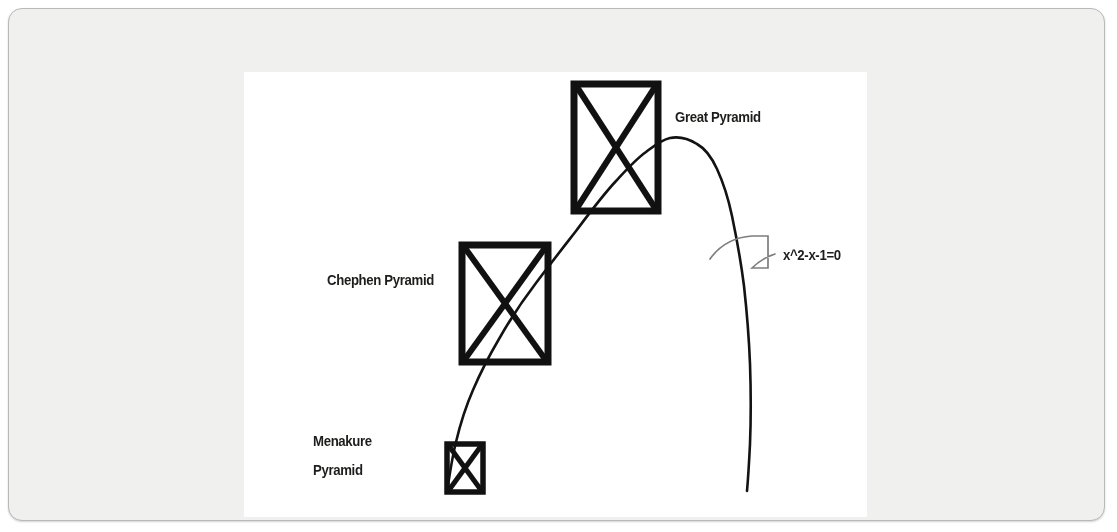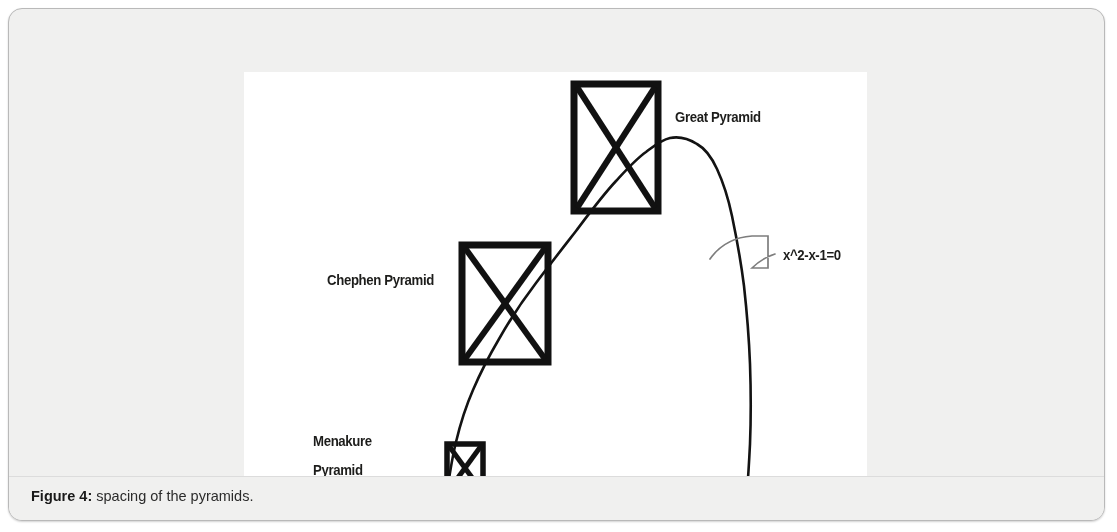--- a/index.html
+++ b/index.html
@@ -147,17 +147,14 @@
 
     <span class="fig-label" id="label-chephen-pyramid" style="left:83px; top:197px;">Chephen Pyramid</span>
 
     <span class="fig-label" id="label-menakure-line1" style="left:69px; top:358px;">Menakure</span>
 
     <span class="fig-label" id="label-menakure-line2" style="left:69px; top:387px;">Pyramid</span>
 
     <span class="fig-label" id="label-equation" style="left:539px; top:172px;">x^2-x-1=0</span>
   </div>
 
-  <div id="caption-bar">
-    <div id="caption-text"><span id="caption-label">Figure 4:</span><span id="caption-body"> spacing of the pyramids.</span></div>
-  </div>
 
 </div>
 
 </body></html>

